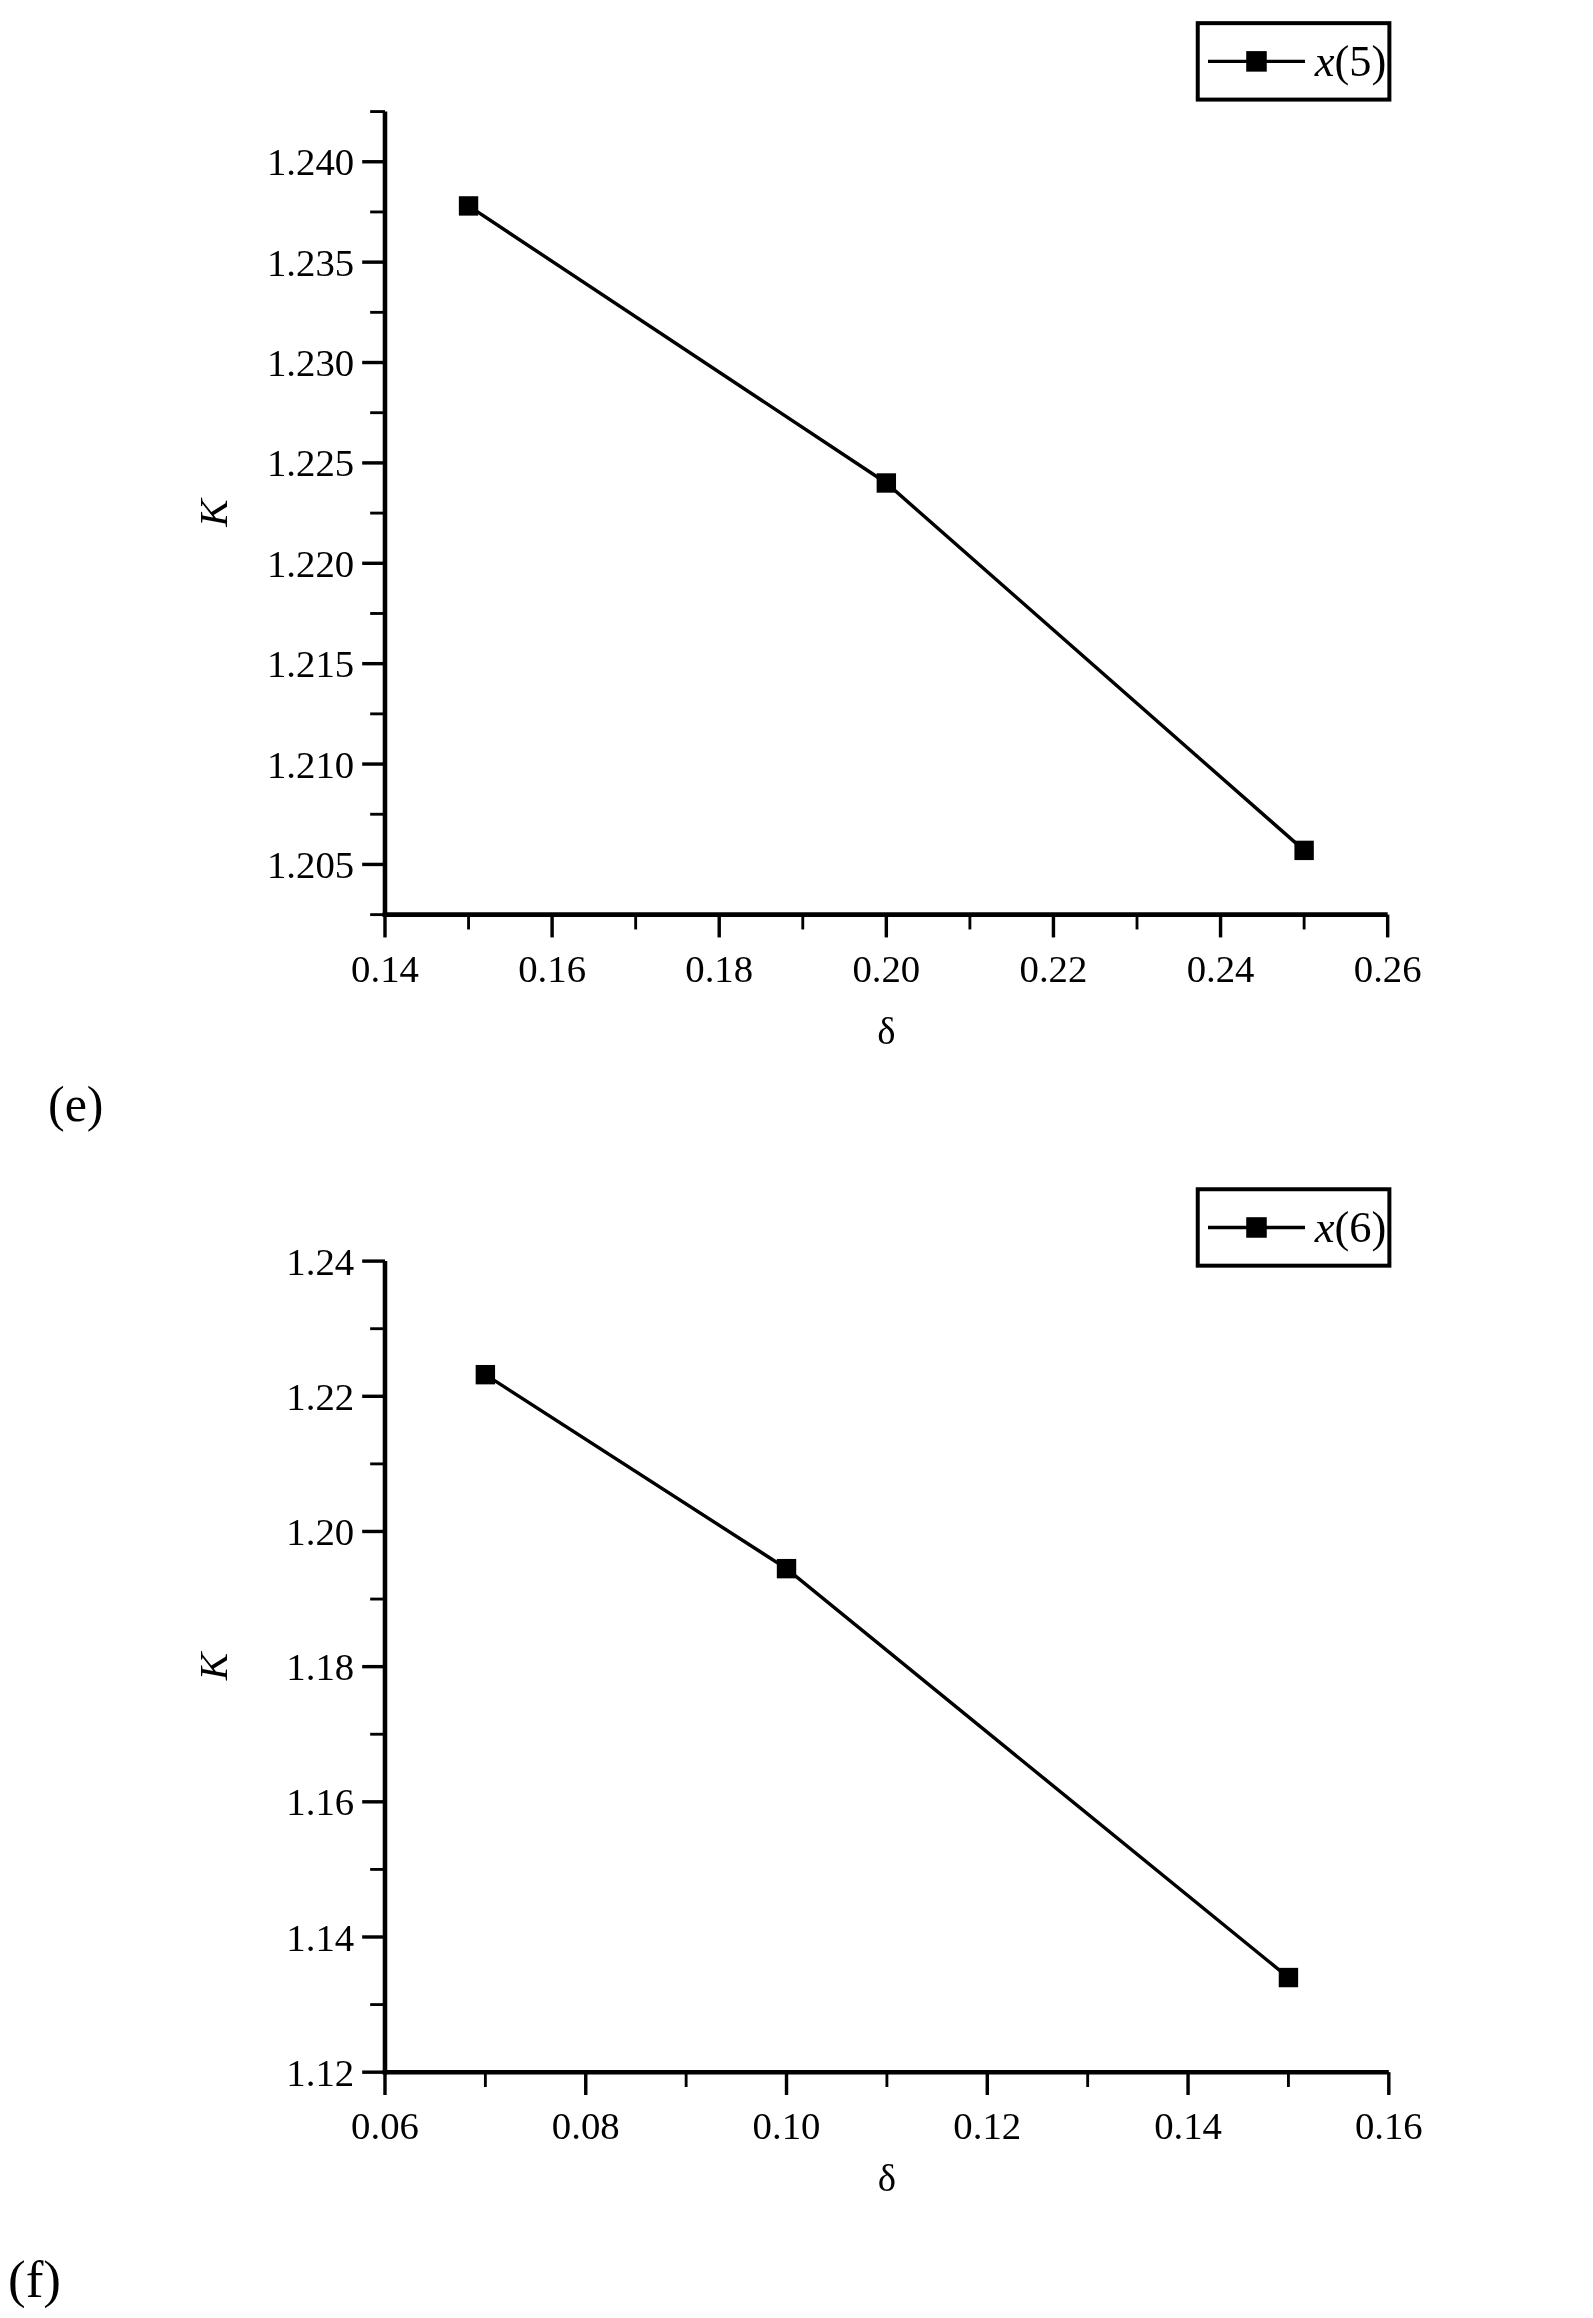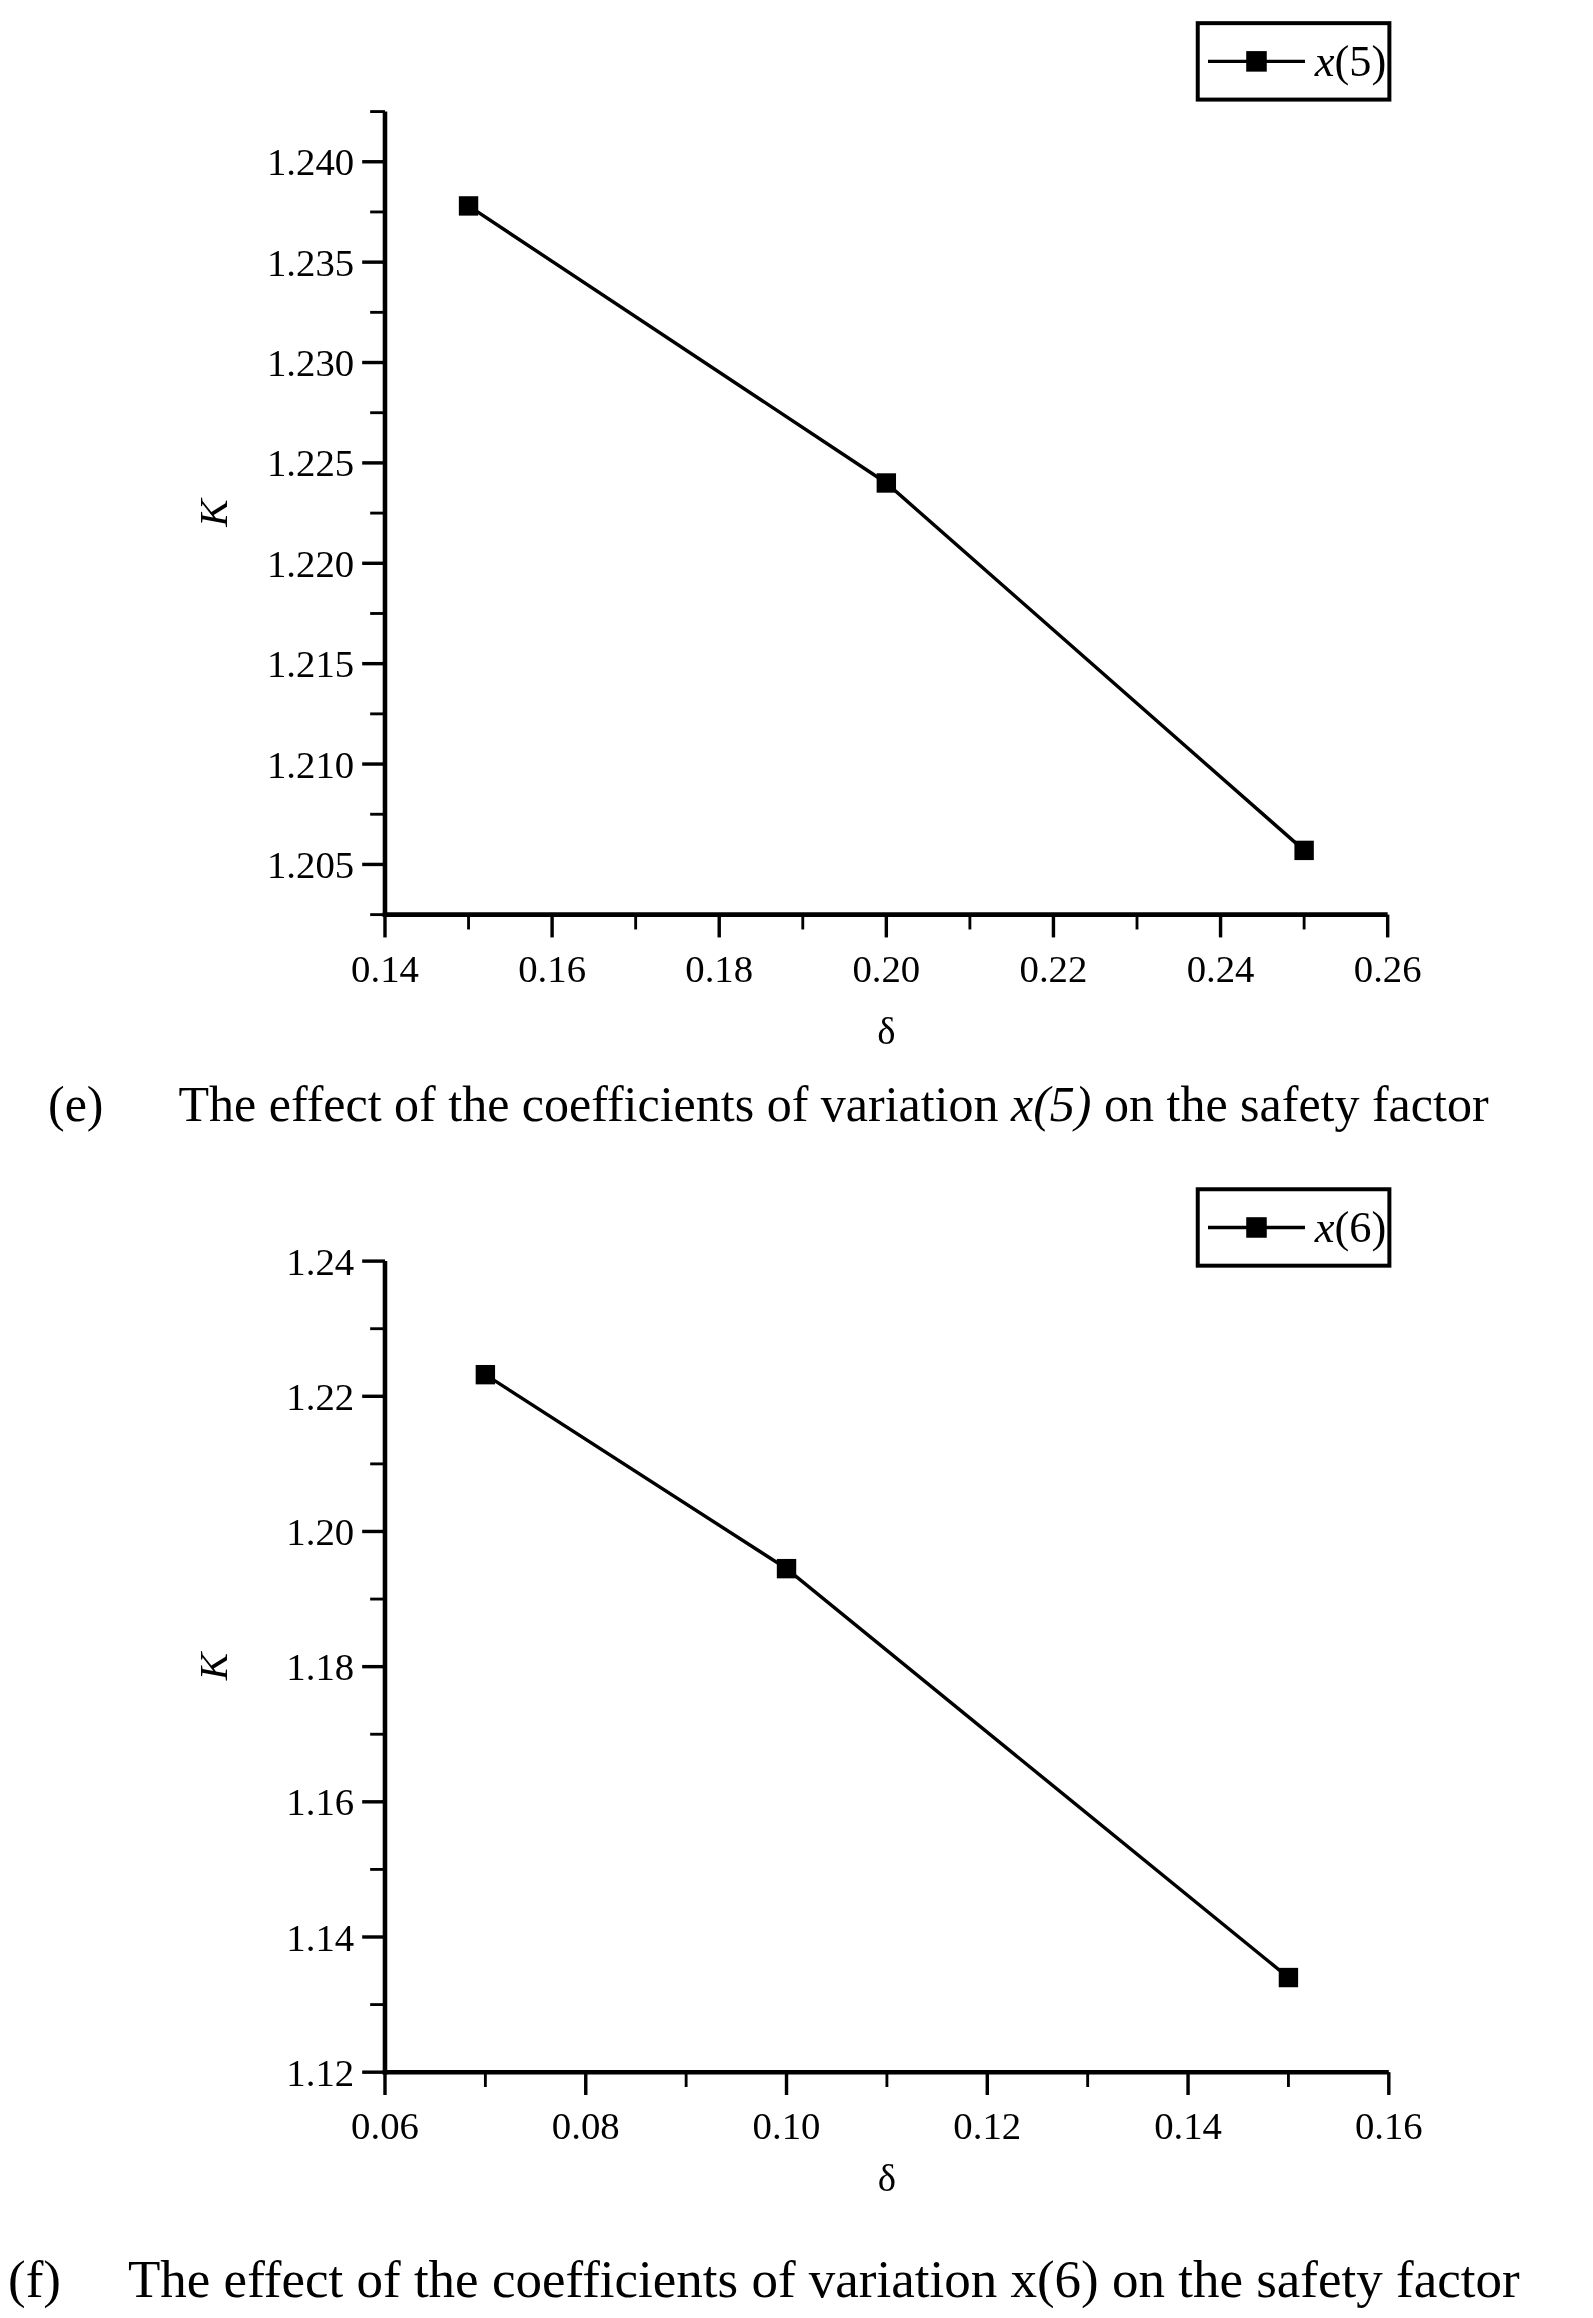--- a/index.html
+++ b/index.html
@@ -78,21 +78,21 @@
         <rect x="2269.5" y="1473.359999999997" width="34" height="34" fill="#000000"></rect>
         <g>
           <rect x="2100" y="40" width="336" height="134" fill="#fff" stroke="#000" stroke-width="7"></rect>
           <line x1="2118" y1="107" x2="2288" y2="107" stroke="#000" stroke-width="6"></line>
           <rect x="2185" y="89" width="36" height="36" fill="#000"></rect>
           <text x="2305" y="133" font-size="78"><tspan font-style="italic">x</tspan><tspan>(5)</tspan></text>
         </g>
       </svg></div>
 
   <div class="caption" id="caption-e">
-    <span class="cap-label">(e)</span><span class="cap-text"><span>The effect of the coefficients of variation </span><span class="var-italic">x(5)</span><span> on the safety factor</span></span>
+    <span class="cap-label">(e)</span>
   </div>
 
   <div class="chart-block" id="chart-f"><svg width="1593" height="1084" viewBox="0 0 2793 1900">
         <line x1="671" y1="1592" x2="2435" y2="1592" stroke="#000" stroke-width="8"></line>
         <line x1="675" y1="170" x2="675" y2="1596" stroke="#000" stroke-width="8"></line>
         <line x1="675" y1="1592" x2="675" y2="1632" stroke="#000" stroke-width="6"></line>
         <text x="675" y="1710" font-size="68" text-anchor="middle">0.06</text>
         <line x1="1027" y1="1592" x2="1027" y2="1632" stroke="#000" stroke-width="6"></line>
         <text x="1027" y="1710" font-size="68" text-anchor="middle">0.08</text>
         <line x1="1379" y1="1592" x2="1379" y2="1632" stroke="#000" stroke-width="6"></line>
@@ -136,17 +136,17 @@
         <rect x="2242" y="1409.1000000000024" width="34" height="34" fill="#000000"></rect>
         <g>
           <rect x="2100" y="44" width="336" height="134" fill="#fff" stroke="#000" stroke-width="7"></rect>
           <line x1="2118" y1="111" x2="2288" y2="111" stroke="#000" stroke-width="6"></line>
           <rect x="2185" y="93" width="36" height="36" fill="#000"></rect>
           <text x="2305" y="137" font-size="78"><tspan font-style="italic">x</tspan><tspan>(6)</tspan></text>
         </g>
       </svg></div>
 
   <div class="caption" id="caption-f">
-    <span class="cap-label">(f)</span><span class="cap-text"><span>The effect of the coefficients of variation </span><span class="var-normal">x(6)</span><span> on the safety factor</span></span>
+    <span class="cap-label">(f)</span>
   </div>
 
 </div>
 
 
 </body></html>

